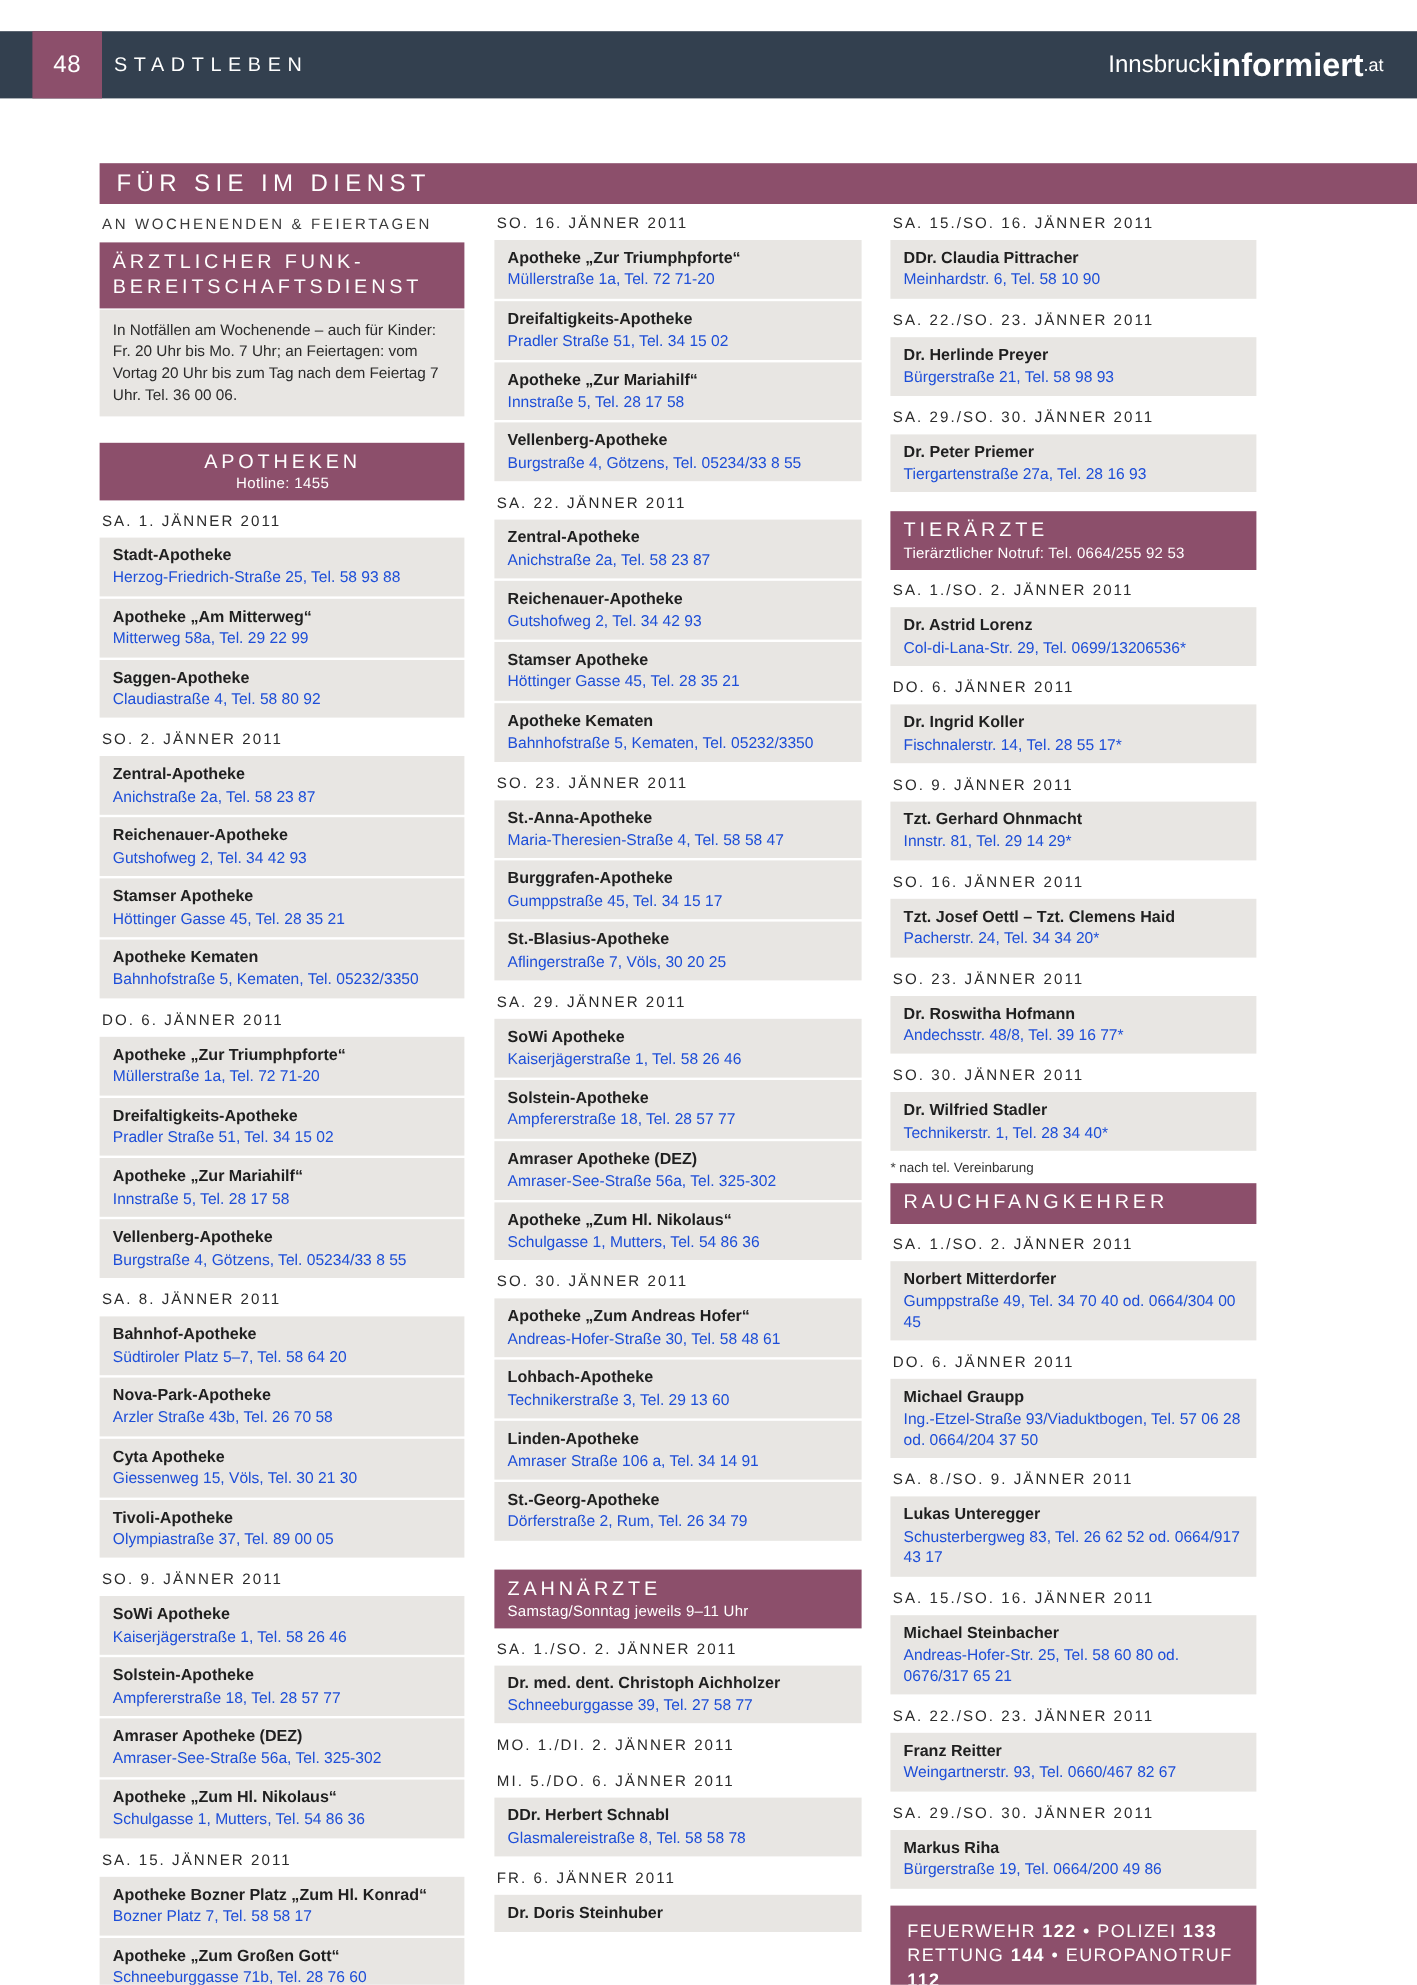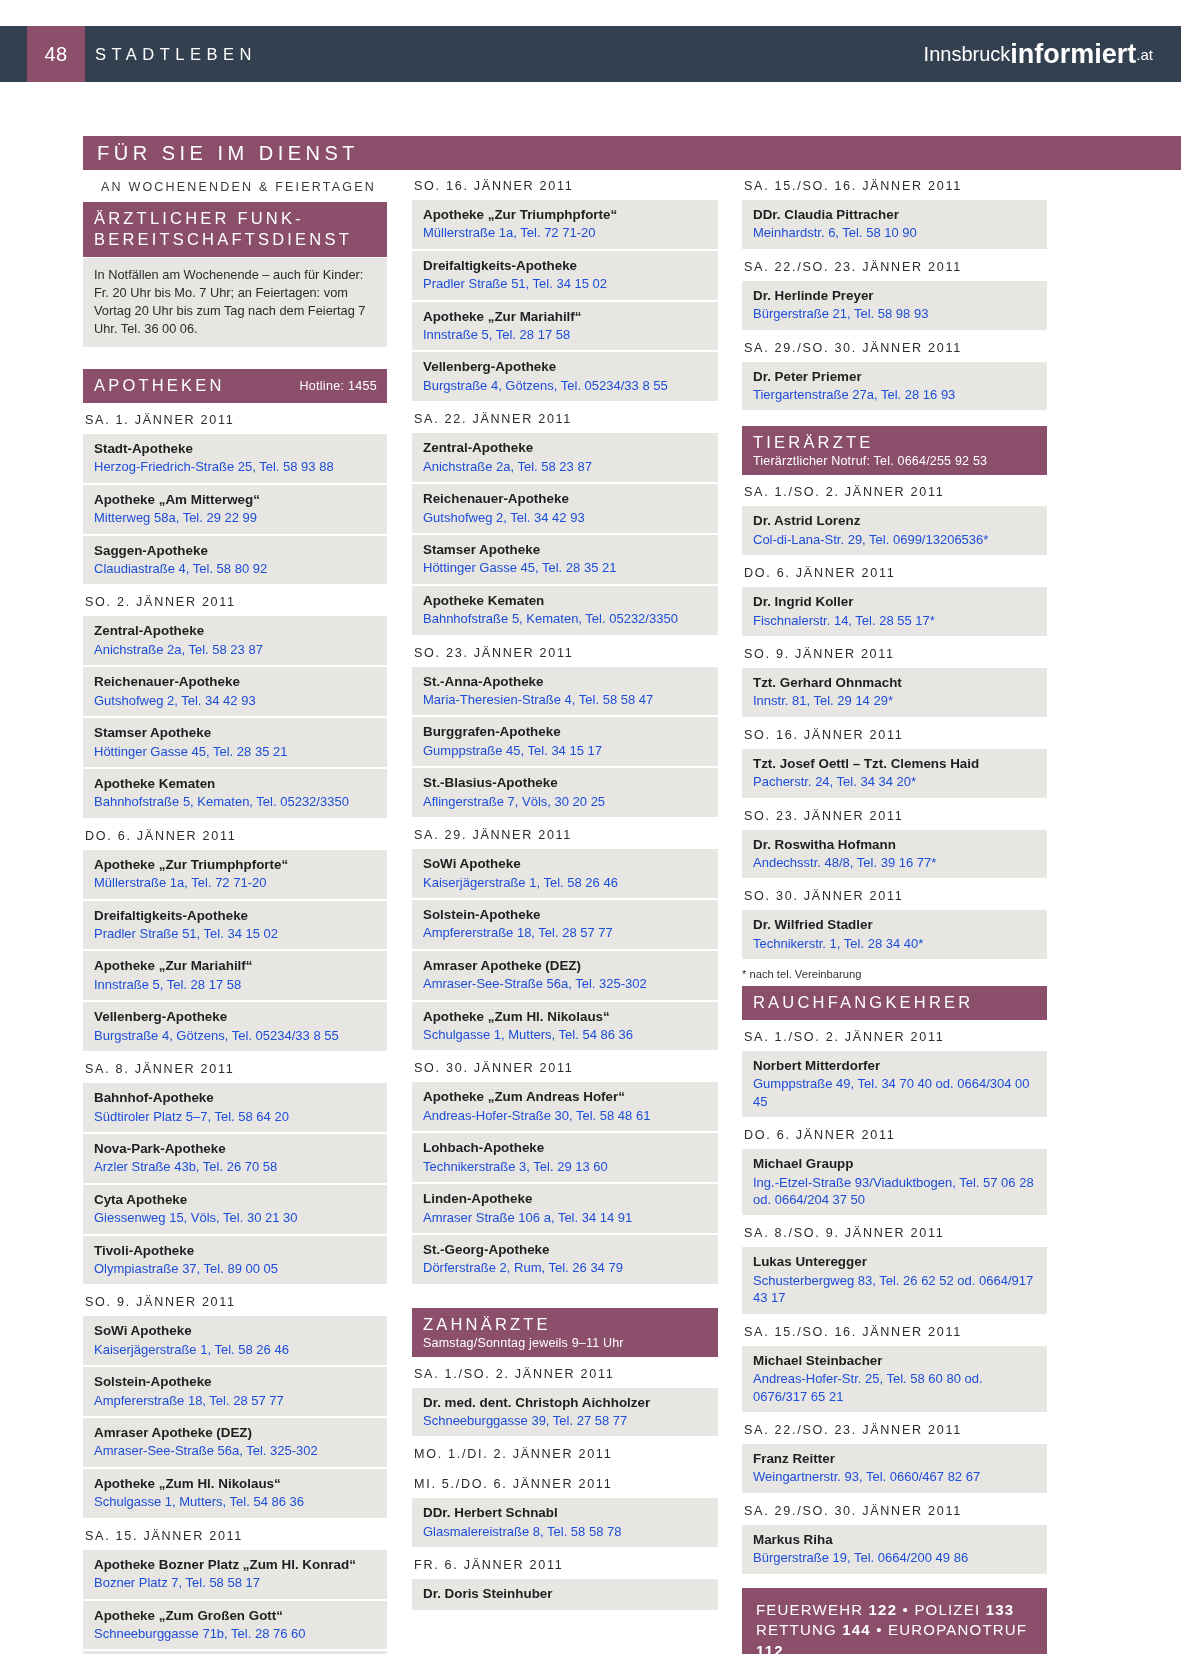--- a/index.html
+++ b/index.html
@@ -94,21 +94,20 @@
     align-items: center;
     padding-left: 14px;
     box-sizing: border-box;
   }
 
   .sub-label {
     font-size: 12.5px;
     letter-spacing: 2.2px;
     color: #3a3a3a;
     padding: 10px 0 8px 2px;
-    margin-left: 16px;
   }
 
   
   .bar {
     background: #8c4f6b;
     color: #ffffff;
     padding: 6px 10px 7px 11px;
     box-sizing: border-box;
     margin-bottom: 1px;
   }
@@ -119,20 +118,21 @@
   }
   .bar .bar-sub {
     font-size: 12.5px;
     letter-spacing: 0.2px;
     margin-top: 1px;
   }
   .bar.with-right {
     display: flex;
     justify-content: space-between;
     align-items: center;
+    flex-direction: column;
   }
   .bar .hotline {
     font-size: 12.5px;
     letter-spacing: 0.3px;
   }
 
   
   .grey-block {
     background: #e8e6e3;
     padding: 8px 11px 9px 11px;

